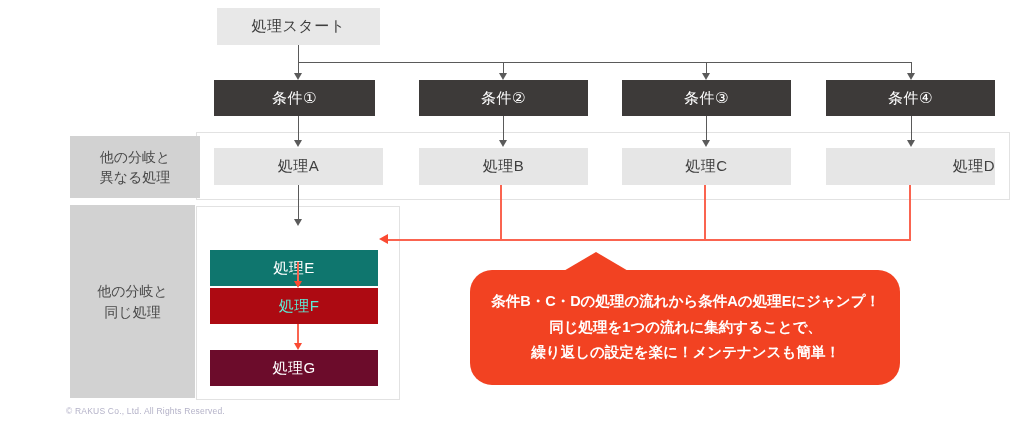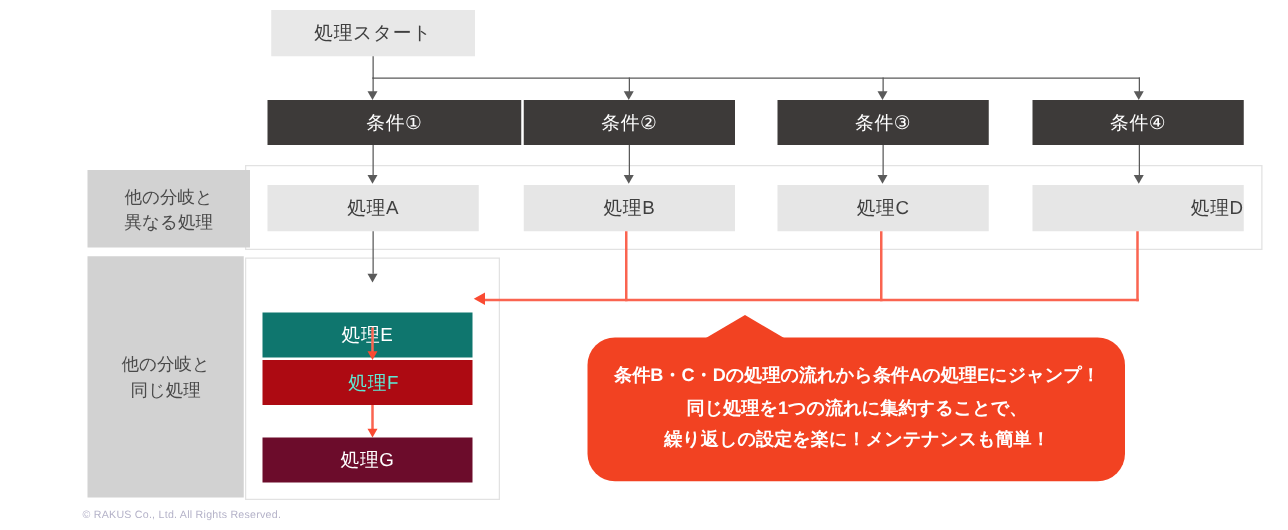--- a/index.html
+++ b/index.html
@@ -164,21 +164,21 @@
   <div class="line-h" style="left:298px; top:62px; width:614px;"></div>
   <div class="line-v" style="left:298px; top:62px; height:12px;"></div>
   <div class="line-v" style="left:503px; top:62px; height:12px;"></div>
   <div class="line-v" style="left:706px; top:62px; height:12px;"></div>
   <div class="line-v" style="left:911px; top:62px; height:12px;"></div>
   <div class="arrow-down" style="left:294px; top:73px;"></div>
   <div class="arrow-down" style="left:499px; top:73px;"></div>
   <div class="arrow-down" style="left:702px; top:73px;"></div>
   <div class="arrow-down" style="left:907px; top:73px;"></div>
 
-  <div class="node node-cond" style="left:214px; top:80px; width:203px; height:36px;">
+  <div class="node node-cond" style="left:214px; top:80px; width:161px; height:36px;">
     <span>条件①</span>
   </div>
   <div class="node node-cond" style="left:622px; top:80px; width:169px; height:36px;">
     <span>条件③</span>
   </div>
   <div class="node node-cond" style="left:419px; top:80px; width:169px; height:36px;">
     <span>条件②</span>
   </div>
   <div class="node node-cond" style="left:826px; top:80px; width:169px; height:36px;">
     <span>条件④</span>

